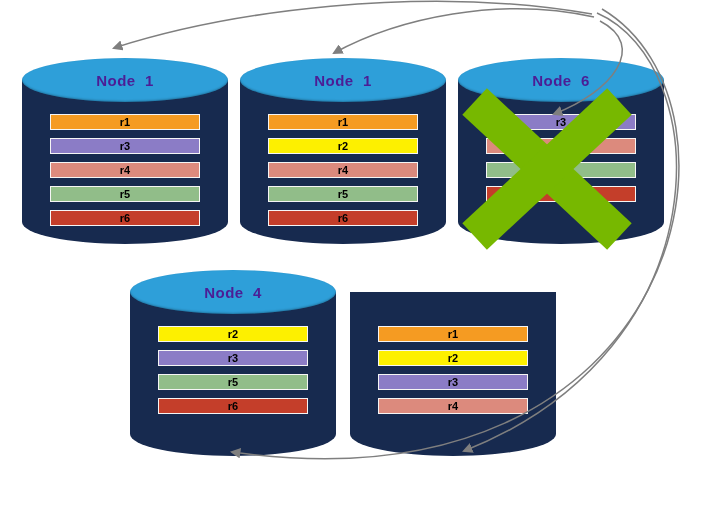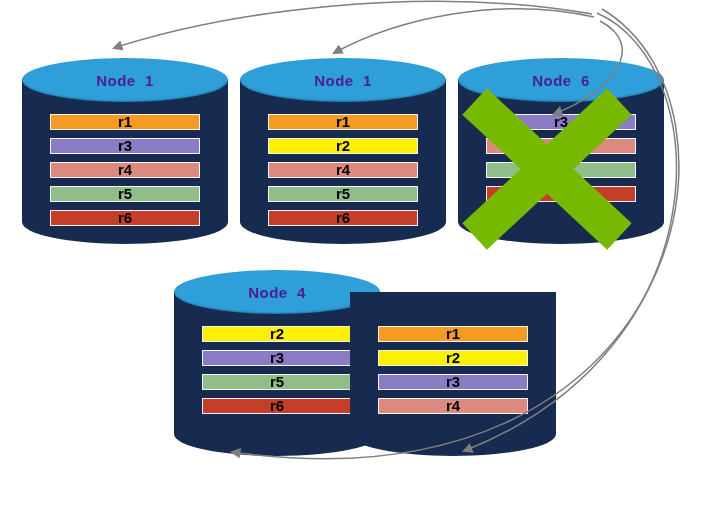--- a/index.html
+++ b/index.html
@@ -50,29 +50,29 @@
     gap:8px;align-items:center;
     z-index:3;
   }
   .replica{
     width:150px;height:16px;
     box-sizing:border-box;
     border:1px solid #f5f5f5;
     background:#cccccc;
     color:#000000;
     font-weight:bold;
-    font-size:15px;
+    font-size:11px;
     line-height:14px;
     text-align:center;
   }
   
   .pos-0{left:22px;top:58px;}
   .pos-1{left:240px;top:58px;}
   .pos-2{left:458px;top:58px;}
-  .pos-3{left:130px;top:270px;margin-left:44px;}
+  .pos-3{left:130px;top:270px;}
   .pos-4{left:350px;top:270px;}
   
   .x-mark{
     position:absolute;
     left:472px;top:98px;
     width:150px;height:142px;
     z-index:4;
     pointer-events:none;
   }
   .x-arm{

